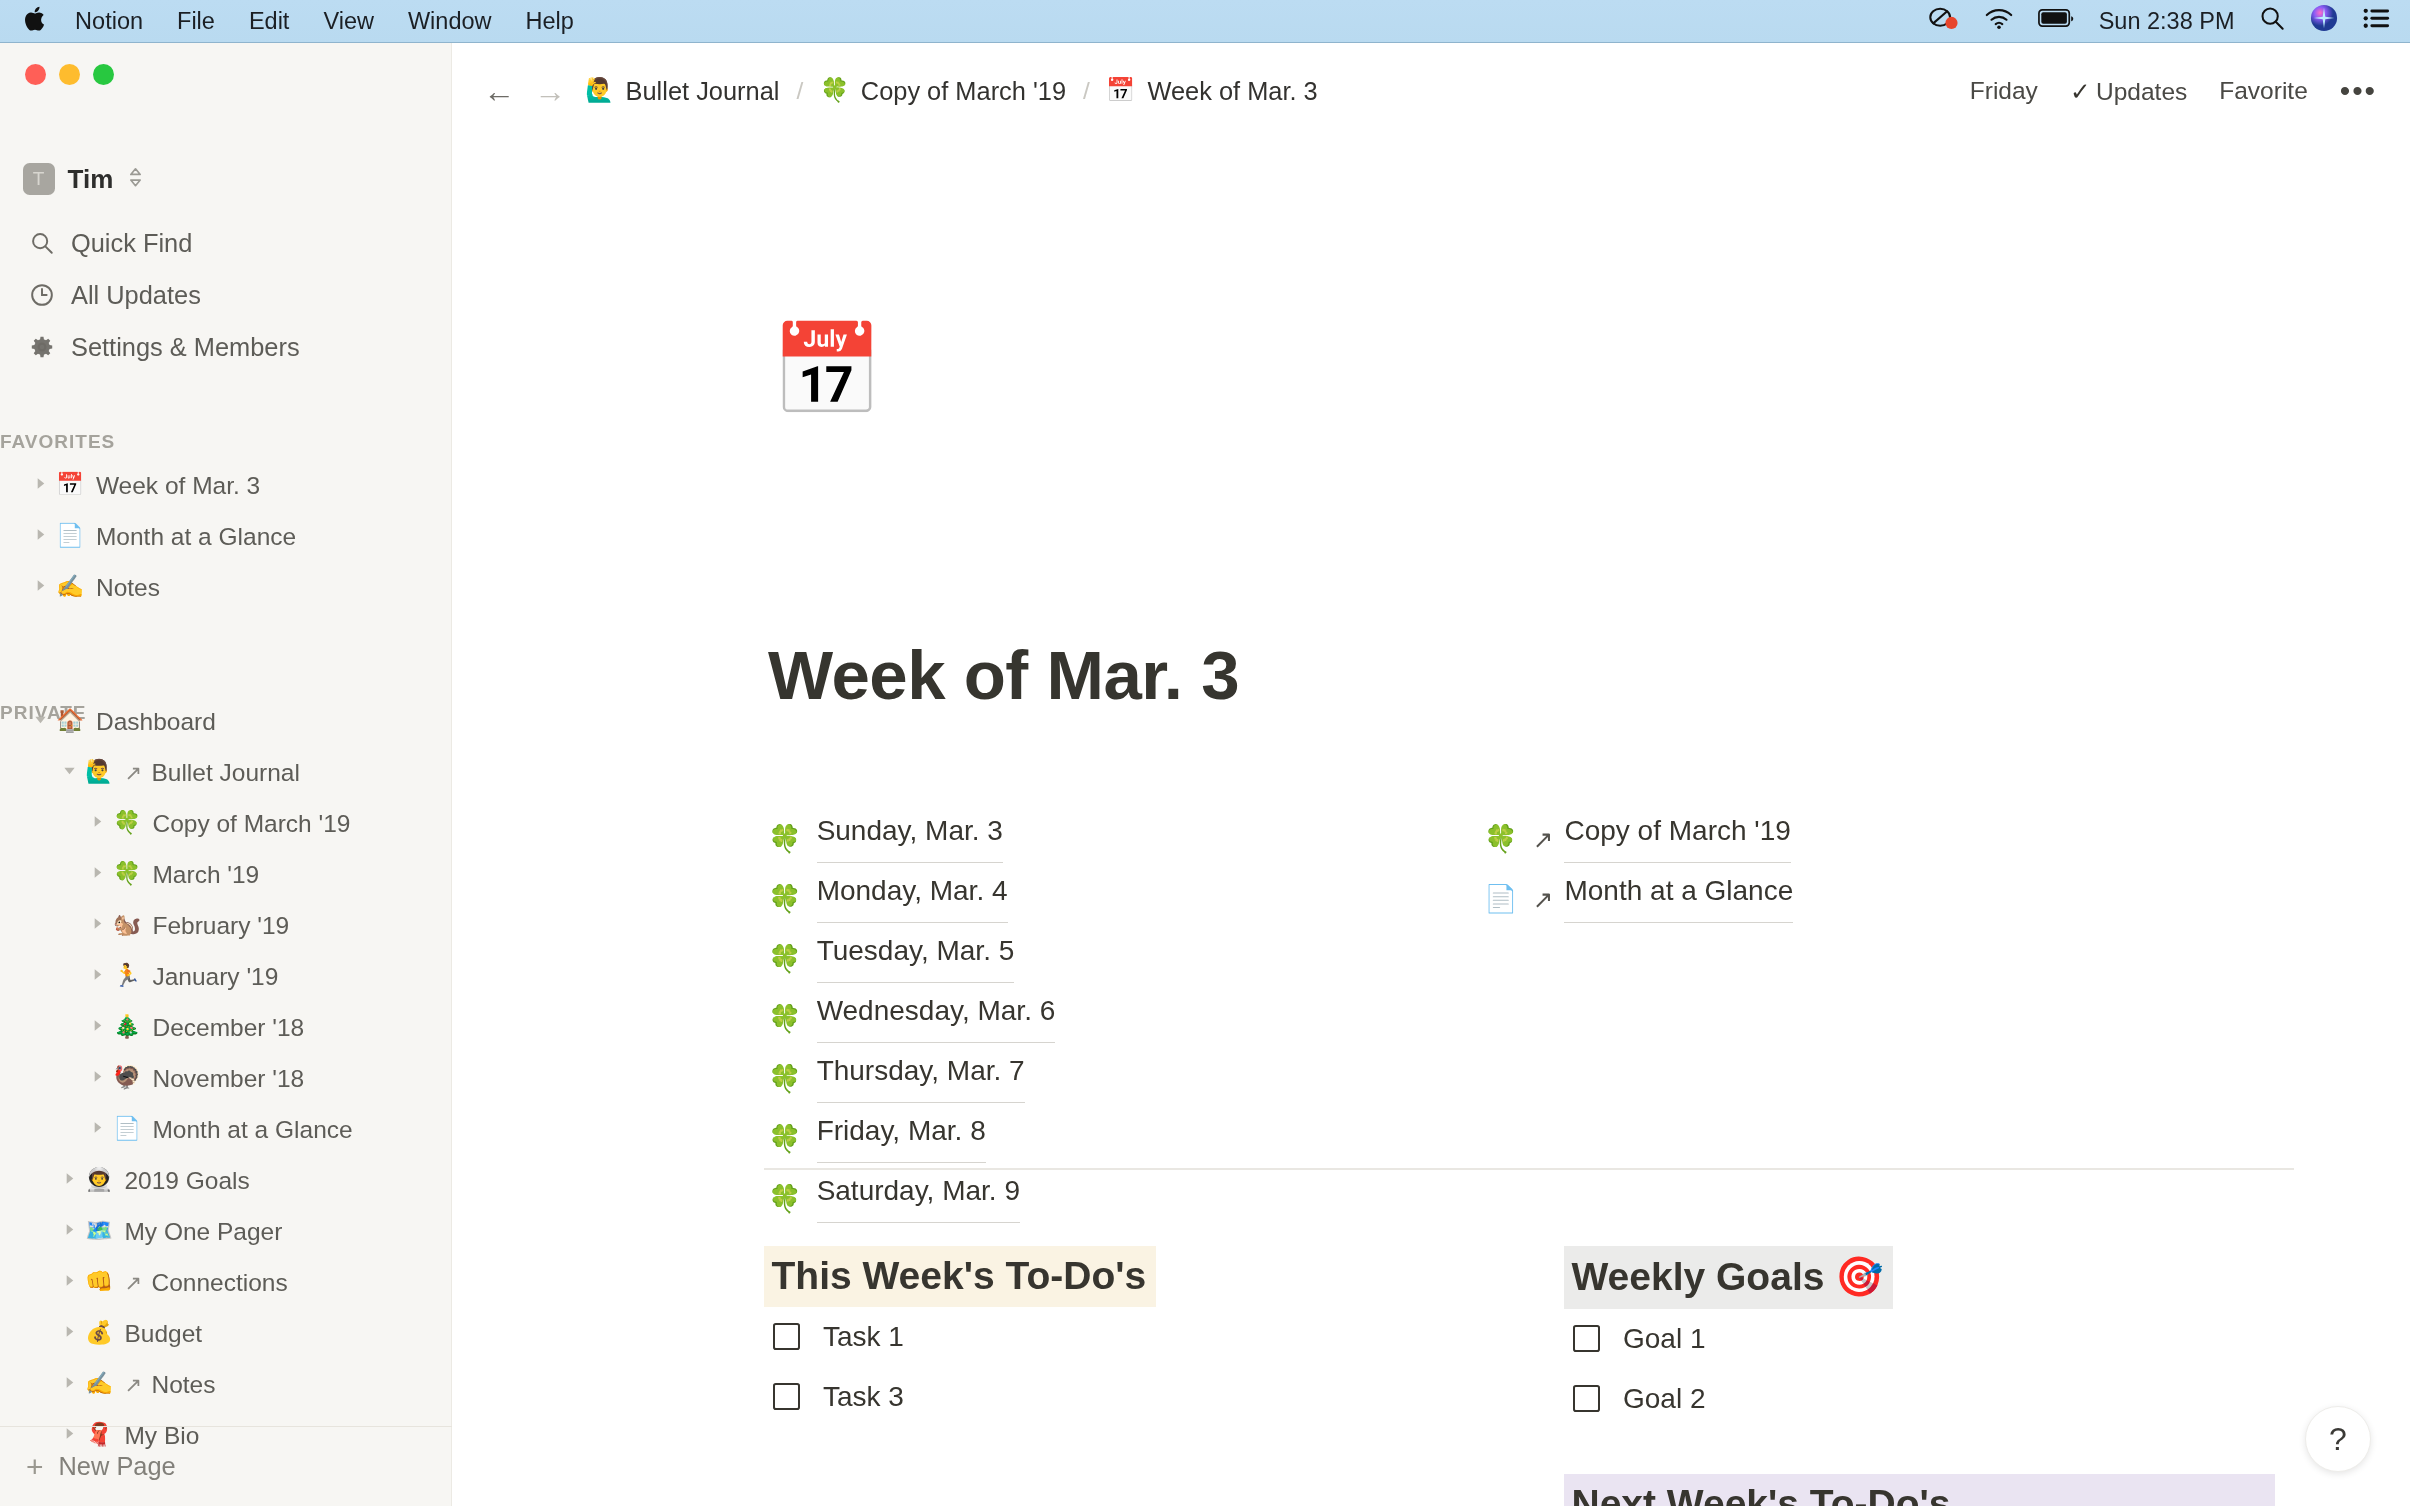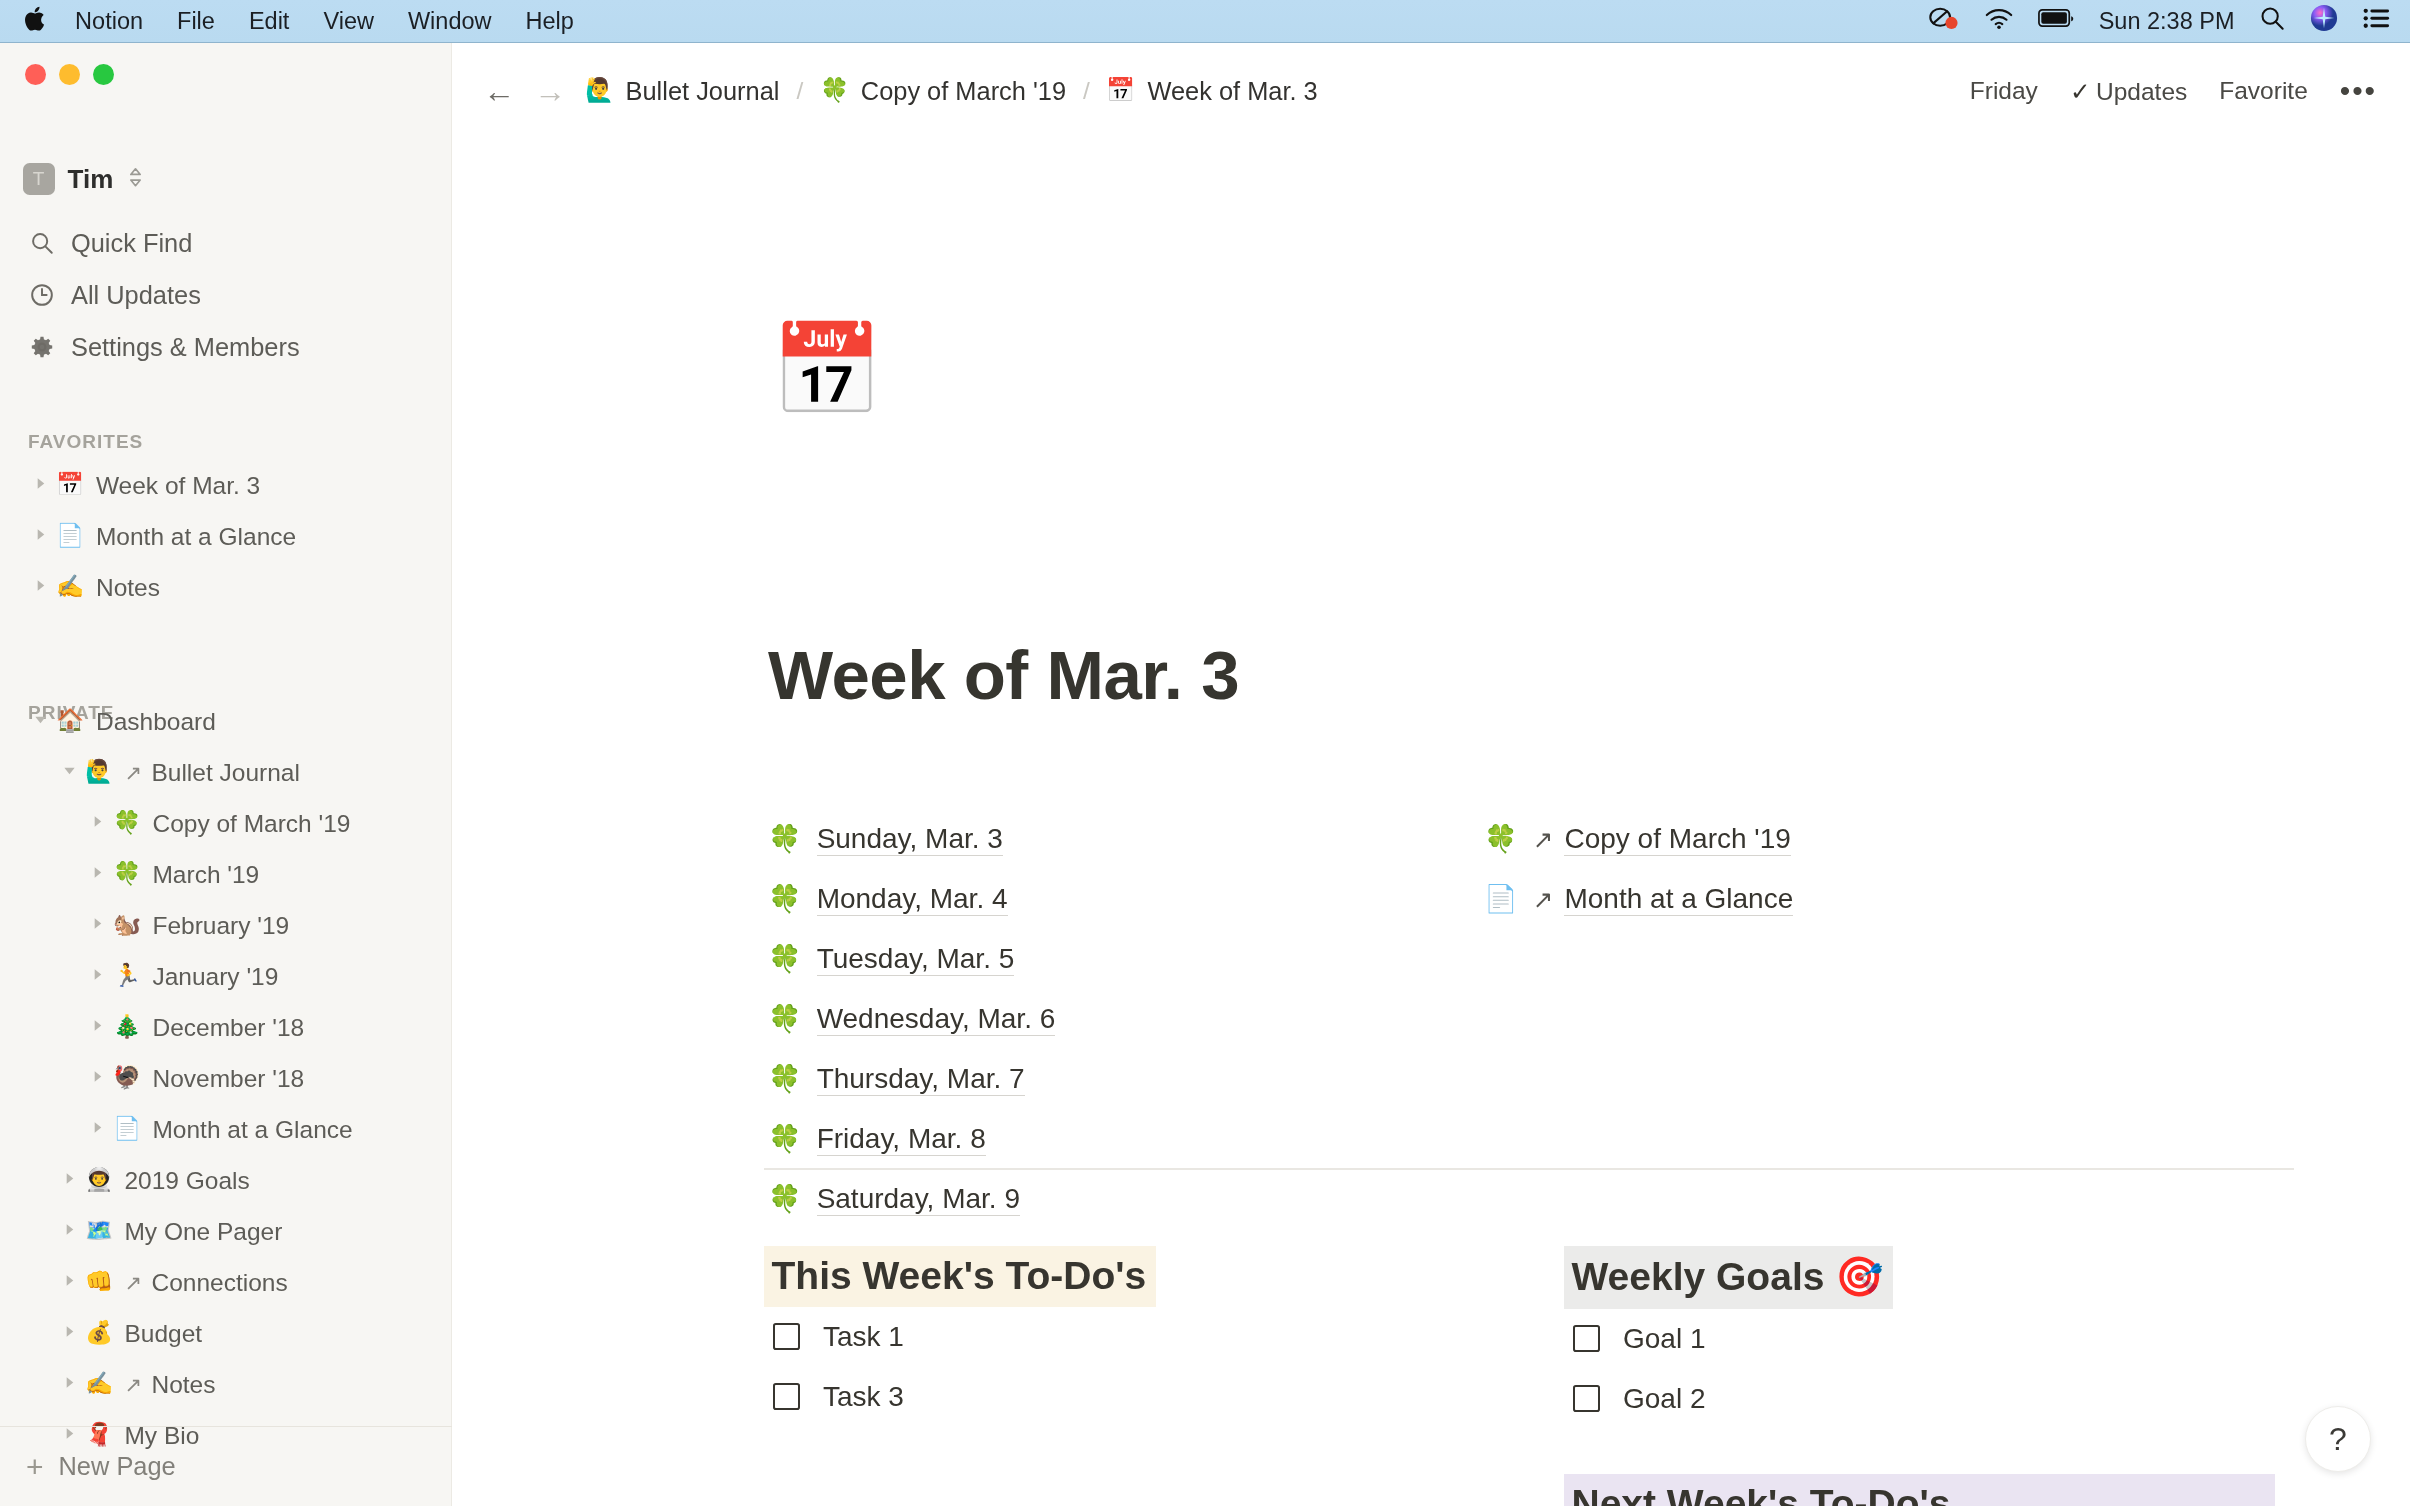--- a/index.html
+++ b/index.html
@@ -70,21 +70,20 @@
   .nav-row {
     display:flex; align-items:center; gap: 15px;
     height: 52px; padding-left: 28px;
     font-size: 25.4px; color: #5d5c57;
   }
   .nav-row .glyph { width: 28px; display:flex; align-items:center; justify-content:center; }
 
   .sec-label {
     font-size: 19px; letter-spacing: 1px;
     color: #a5a39c; font-weight: 600;
-    padding-left: 28px;
   }
 
   .tree-row {
     display:flex; align-items:center;
     height: 51px; font-size: 24.5px; color: #5d5c57;
     white-space: nowrap;
   }
   .tw {
     width: 32px; text-align:center; color:#b9b7b0; font-size: 16px; flex: 0 0 32px;
   }
@@ -147,21 +146,21 @@
   .col-right { width: 716px; }
 
   .link-row {
     display:flex; align-items:center; height: 60px;
     font-size: 28px; color: #37352f;
   }
   .link-row .emo { font-size: 27px; margin-right: 15px; }
   .link-row .arrow-ext { font-size: 24.5px; color:#55534e; margin-right: 11.3px;}
   .link-txt {
     border-bottom: 1.4px solid #d6d4cf;
-    padding-bottom: 0;
+    padding-bottom: 15px;
   }
 
   .hr {
     position:absolute; left: 311px; top: 1029px;
     width: 1530px; height: 1.9px; background:#e9e7e2;
   }
 
   .blocks {
     position:absolute; top: 1073px; left: 311px; width: 1530px;
     display:flex;

